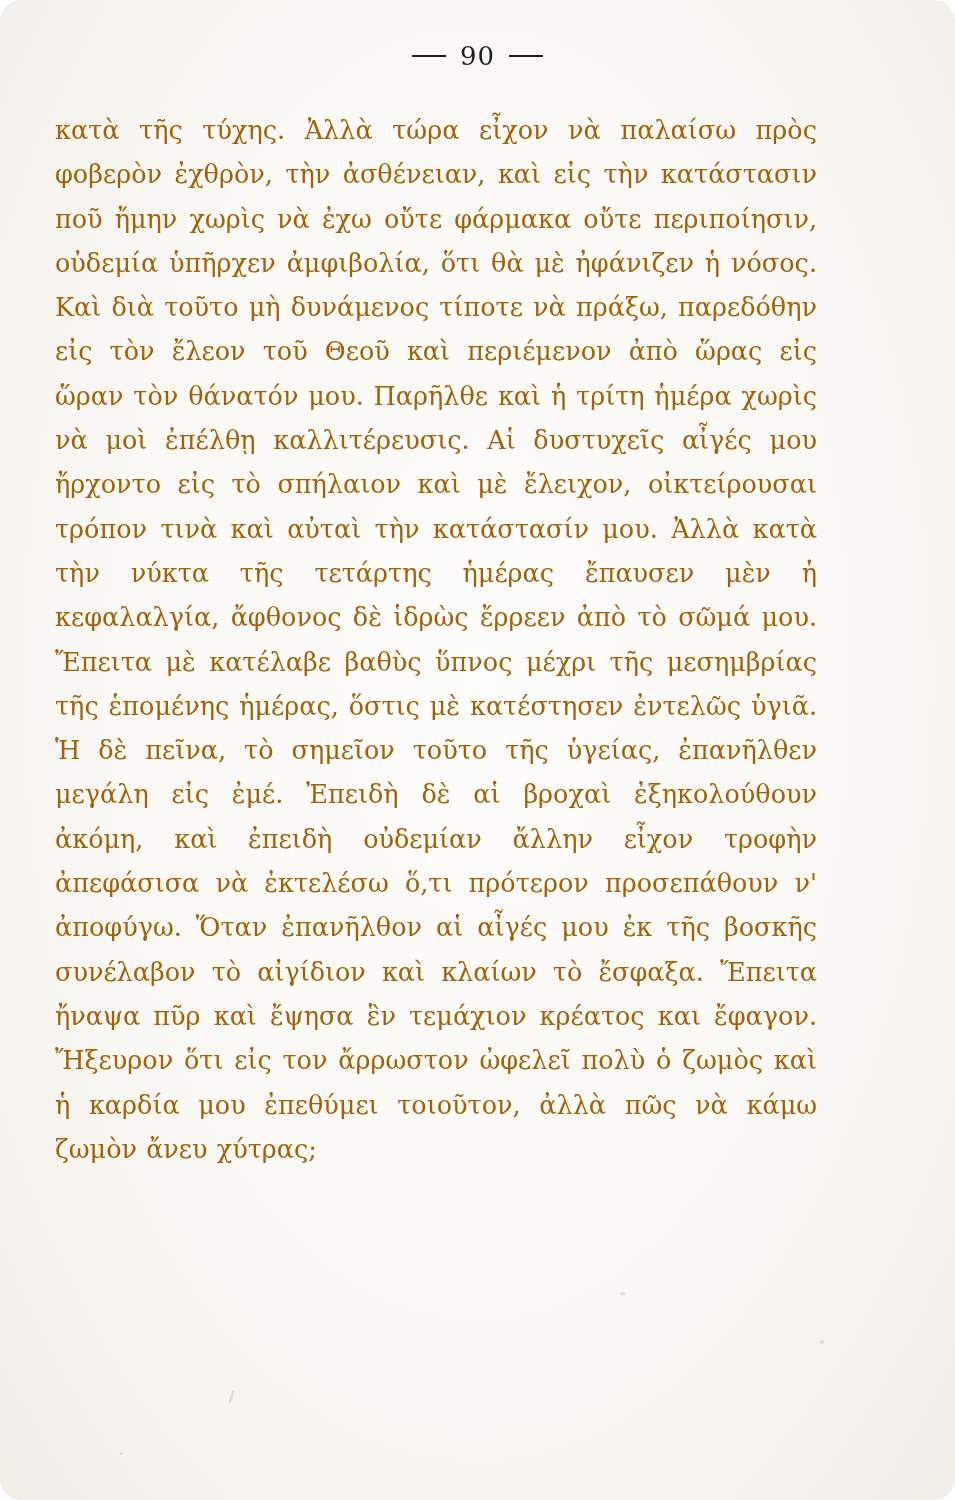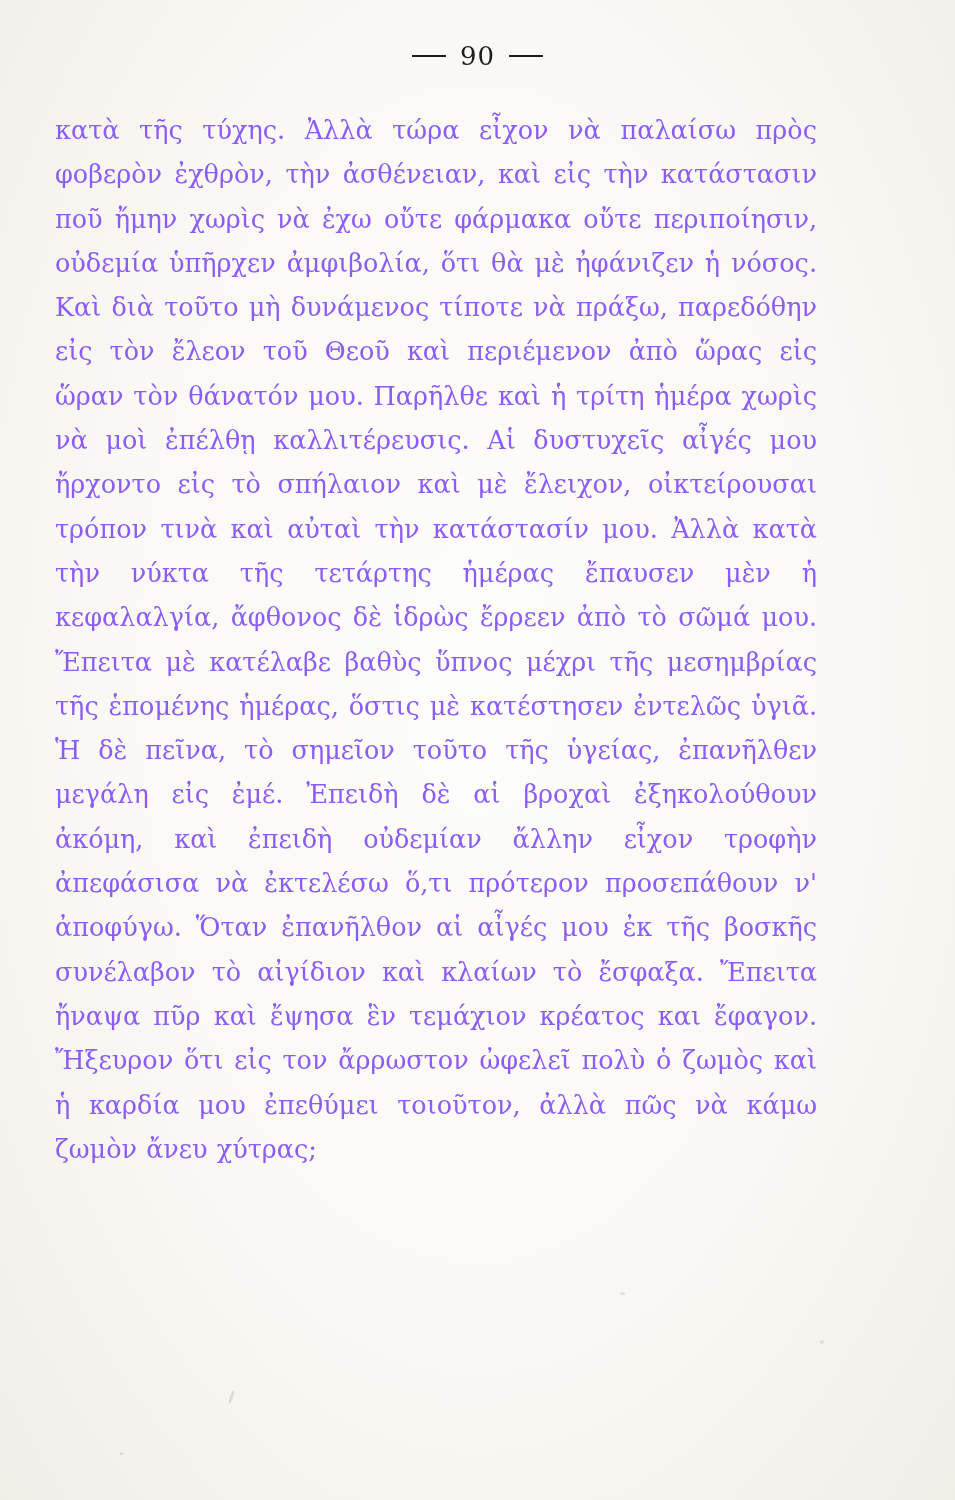--- a/index.html
+++ b/index.html
@@ -11,20 +11,21 @@
     width: 955px;
     height: 1500px;
     font-family: "DejaVu Serif", serif;
   }
   .page {
     position: relative;
     width: 955px;
     height: 1500px;
     background: #fbfaf7;
     overflow: hidden;
+    border-radius: 21px;
   }
   
   .paper-texture {
     position: absolute;
     inset: 0;
     background:
       radial-gradient(ellipse at 50% 45%, rgba(255,255,255,0.55) 0%, rgba(246,244,238,0.25) 55%, rgba(228,224,213,0.45) 100%);
     pointer-events: none;
   }
   .page-header {
@@ -50,21 +51,21 @@
     vertical-align: middle;
     font-size: 26px;
   }
   .body-text {
     position: absolute;
     top: 108px;
     left: 55px;
     width: 762px;
     font-size: 25.5px;
     line-height: 44.3px;
-    color: #8b5cf6;
+    color: #a16207;
     text-align: justify;
     text-justify: inter-word;
     word-spacing: 1px;
     hyphens: manual;
   }
   .body-text p {
     margin: 0;
     text-indent: 0;
   }
   

